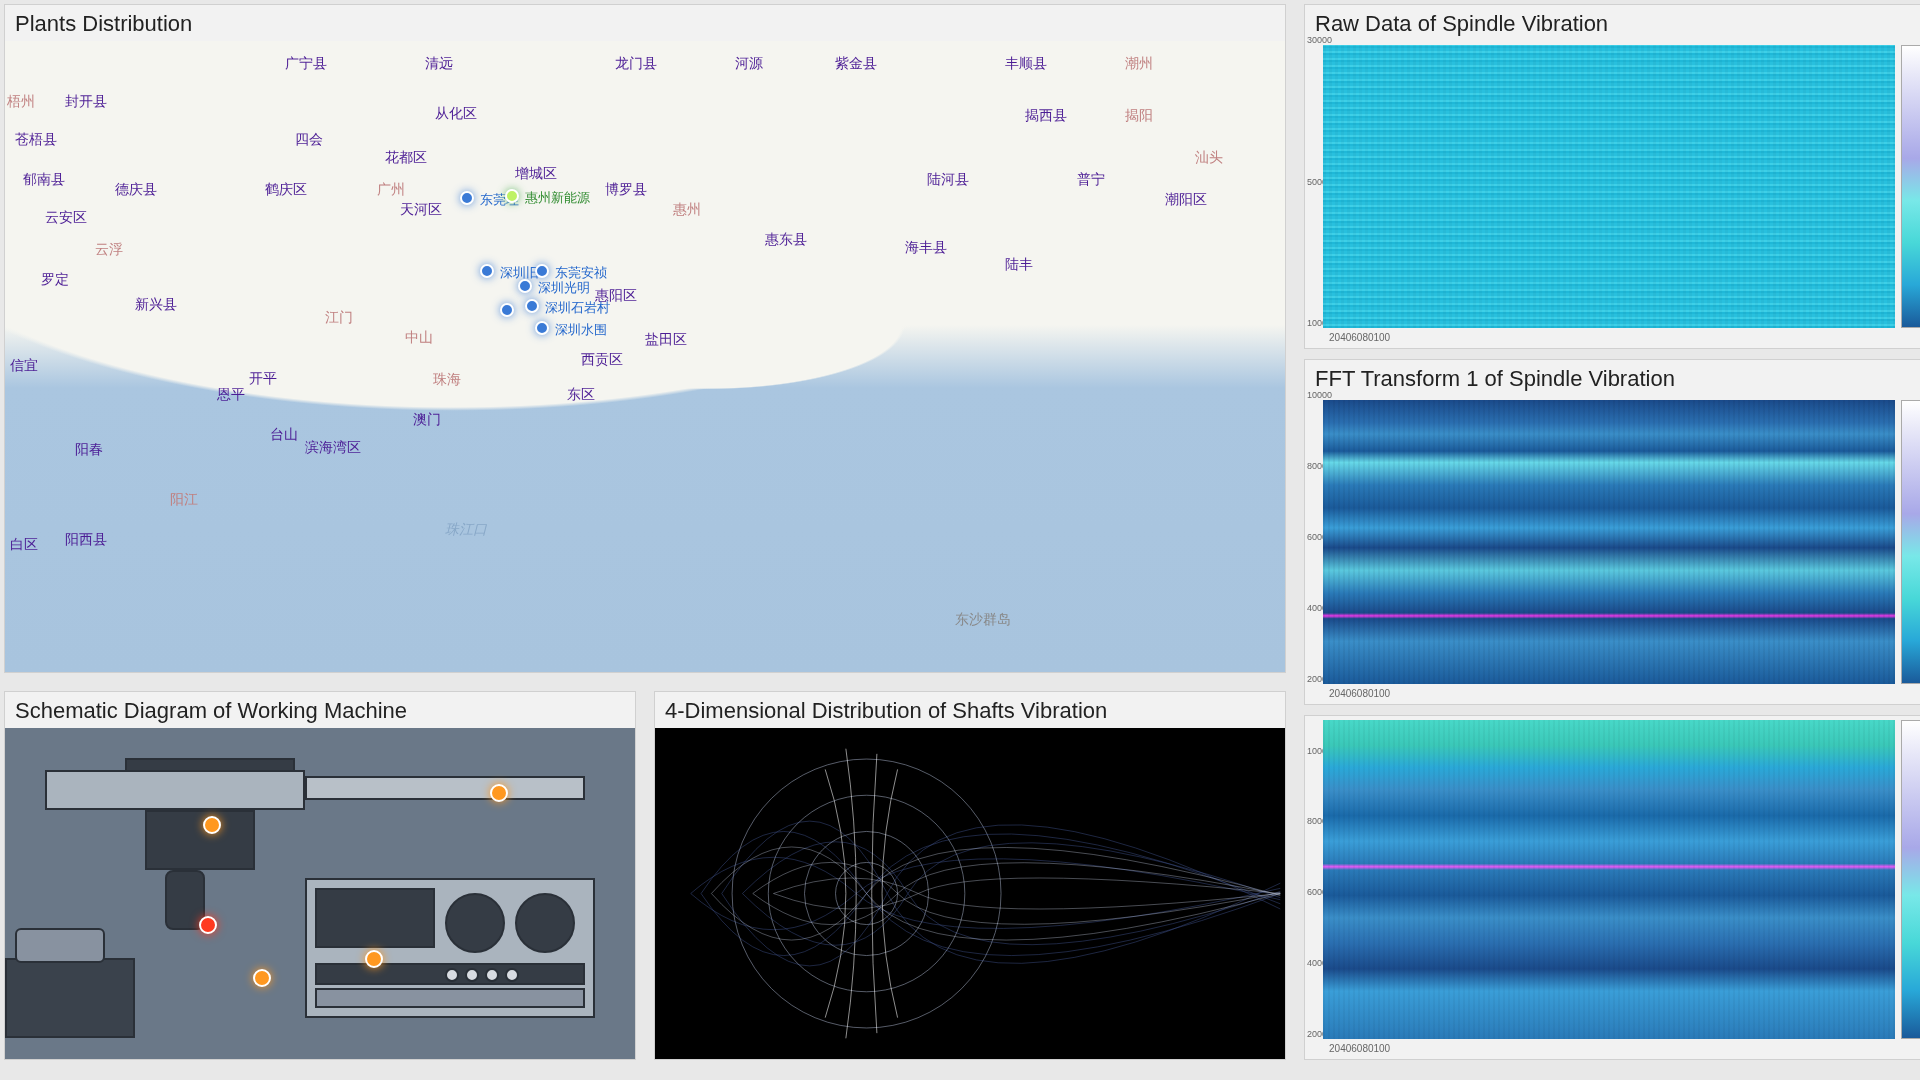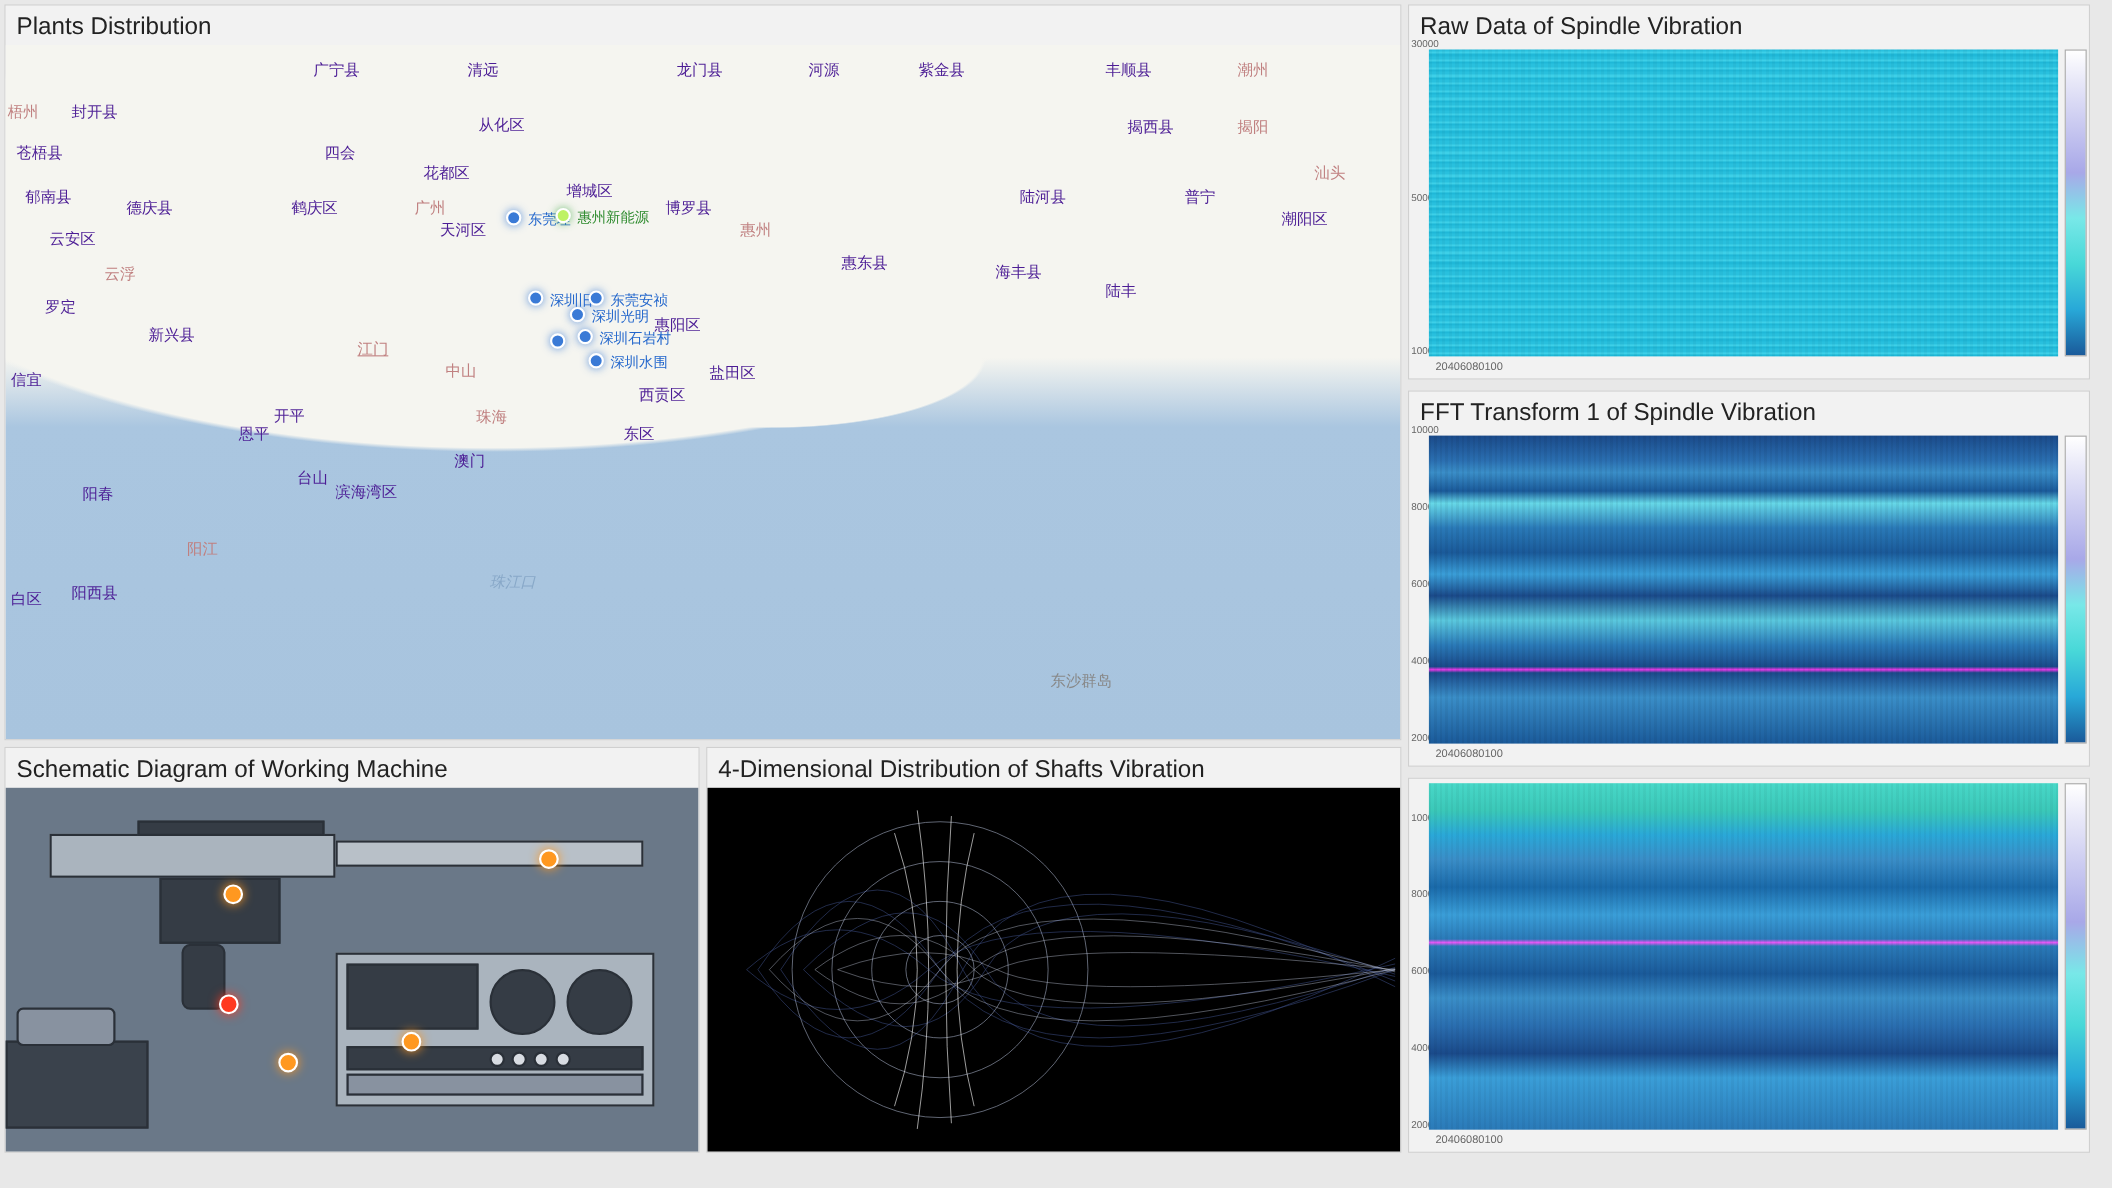--- a/index.html
+++ b/index.html
@@ -6,21 +6,21 @@
 body {
   width: 1920px; height: 1080px;
   font-family: "Segoe UI", Arial, sans-serif;
   background: #e8e8e8;
   overflow: hidden;
 }
 .grid {
   display: grid;
   grid-template-columns: 632px 632px 620px;
   grid-template-rows: 669px 369px;
-  gap: 6px;
+  gap: 18px;
   padding: 4px;
   width: 100%; height: 100%;
 }
 .panel {
   background: #f2f2f2;
   border: 1px solid #d0d0d0;
   display: flex;
   flex-direction: column;
   overflow: hidden;
 }
@@ -212,31 +212,31 @@
           <div class="map-label map-city" style="left: 668px; top: 160px;">惠州</div>
           <div class="map-label " style="left: 1020px; top: 66px;">揭西县</div>
           <div class="map-label map-city" style="left: 1120px; top: 66px;">揭阳</div>
           <div class="map-label map-city" style="left: 1190px; top: 108px;">汕头</div>
           <div class="map-label " style="left: 1160px; top: 150px;">潮阳区</div>
           <div class="map-label " style="left: 1072px; top: 130px;">普宁</div>
           <div class="map-label " style="left: 40px; top: 168px;">云安区</div>
           <div class="map-label map-city" style="left: 90px; top: 200px;">云浮</div>
           <div class="map-label " style="left: 36px; top: 230px;">罗定</div>
           <div class="map-label " style="left: 130px; top: 255px;">新兴县</div>
-          <div class="map-label map-city" style="left: 320px; top: 268px; text-decoration: underline;">江门</div>
+          <div class="map-label map-city" style="left: 320px; top: 268px;">江门</div>
           <div class="map-label map-city" style="left: 400px; top: 288px;">中山</div>
           <div class="map-label " style="left: 760px; top: 190px;">惠东县</div>
           <div class="map-label " style="left: 590px; top: 246px;">惠阳区</div>
           <div class="map-label " style="left: 922px; top: 130px;">陆河县</div>
           <div class="map-label " style="left: 900px; top: 198px;">海丰县</div>
           <div class="map-label " style="left: 1000px; top: 215px;">陆丰</div>
           <div class="map-label " style="left: 640px; top: 290px;">盐田区</div>
           <div class="map-label " style="left: 576px; top: 310px;">西贡区</div>
           <div class="map-label " style="left: 562px; top: 345px;">东区</div>
-          <div class="map-label " style="left: 5px; top: 296px; text-align: center;">信宜</div>
+          <div class="map-label " style="left: 5px; top: 316px; text-align: center;">信宜</div>
           <div class="map-label " style="left: 244px; top: 305px; margin-top: 24px;">开平</div>
           <div class="map-label " style="left: 212px; top: 345px;">恩平</div>
           <div class="map-label " style="left: 265px; top: 385px;">台山</div>
           <div class="map-label map-city" style="left: 428px; top: 330px;">珠海</div>
           <div class="map-label " style="left: 408px; top: 370px;">澳门</div>
           <div class="map-label " style="left: 70px; top: 400px;">阳春</div>
           <div class="map-label map-city" style="left: 165px; top: 450px;">阳江</div>
           <div class="map-label " style="left: 60px; top: 490px;">阳西县</div>
           <div class="map-label " style="left: 300px; top: 398px;">滨海湾区</div>
           <div class="map-label " style="left: 5px; top: 495px;">白区</div>

